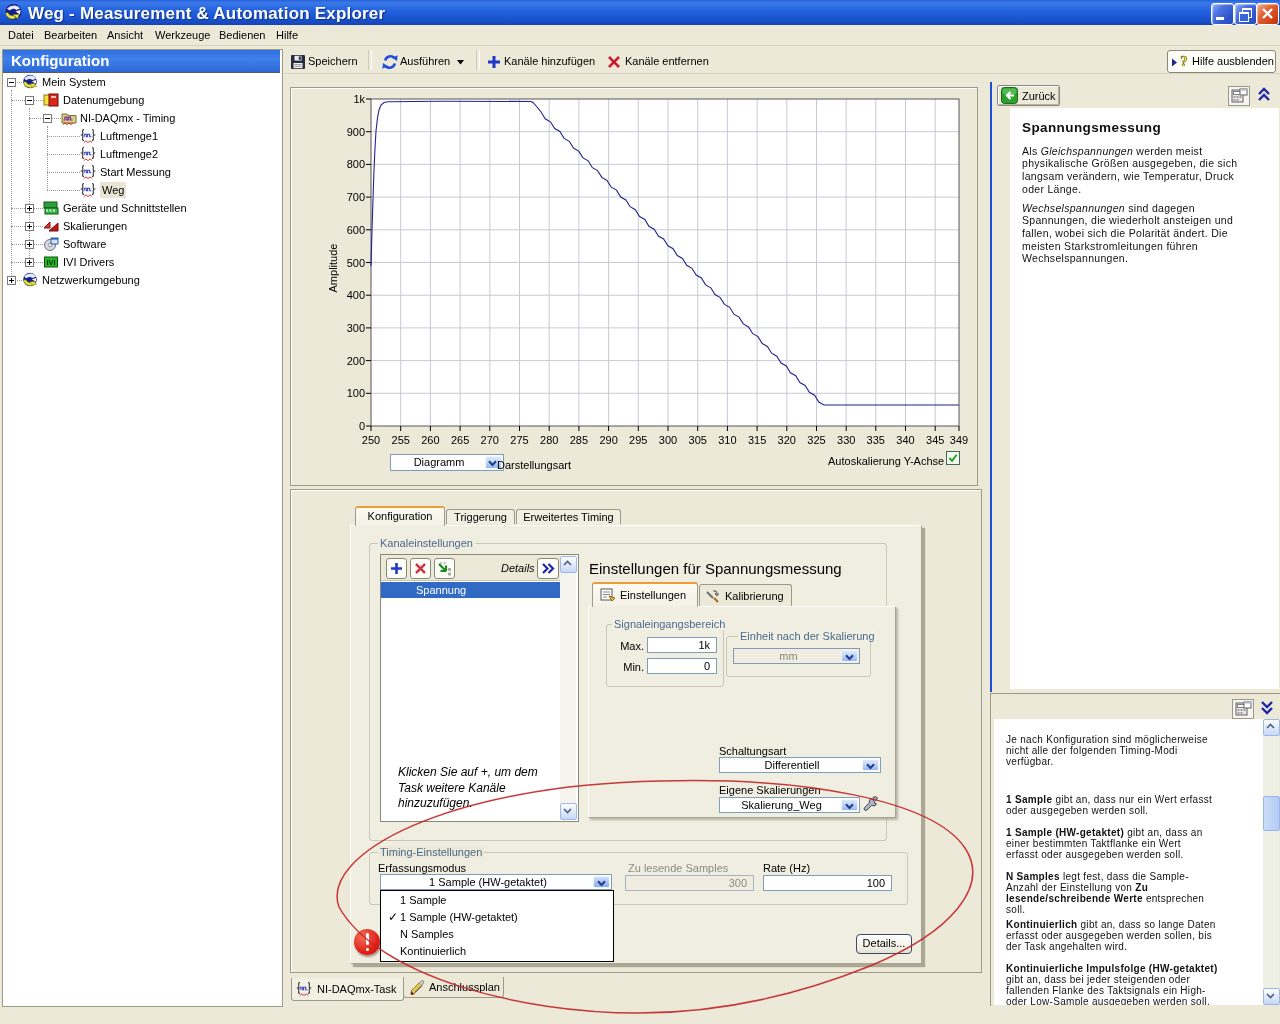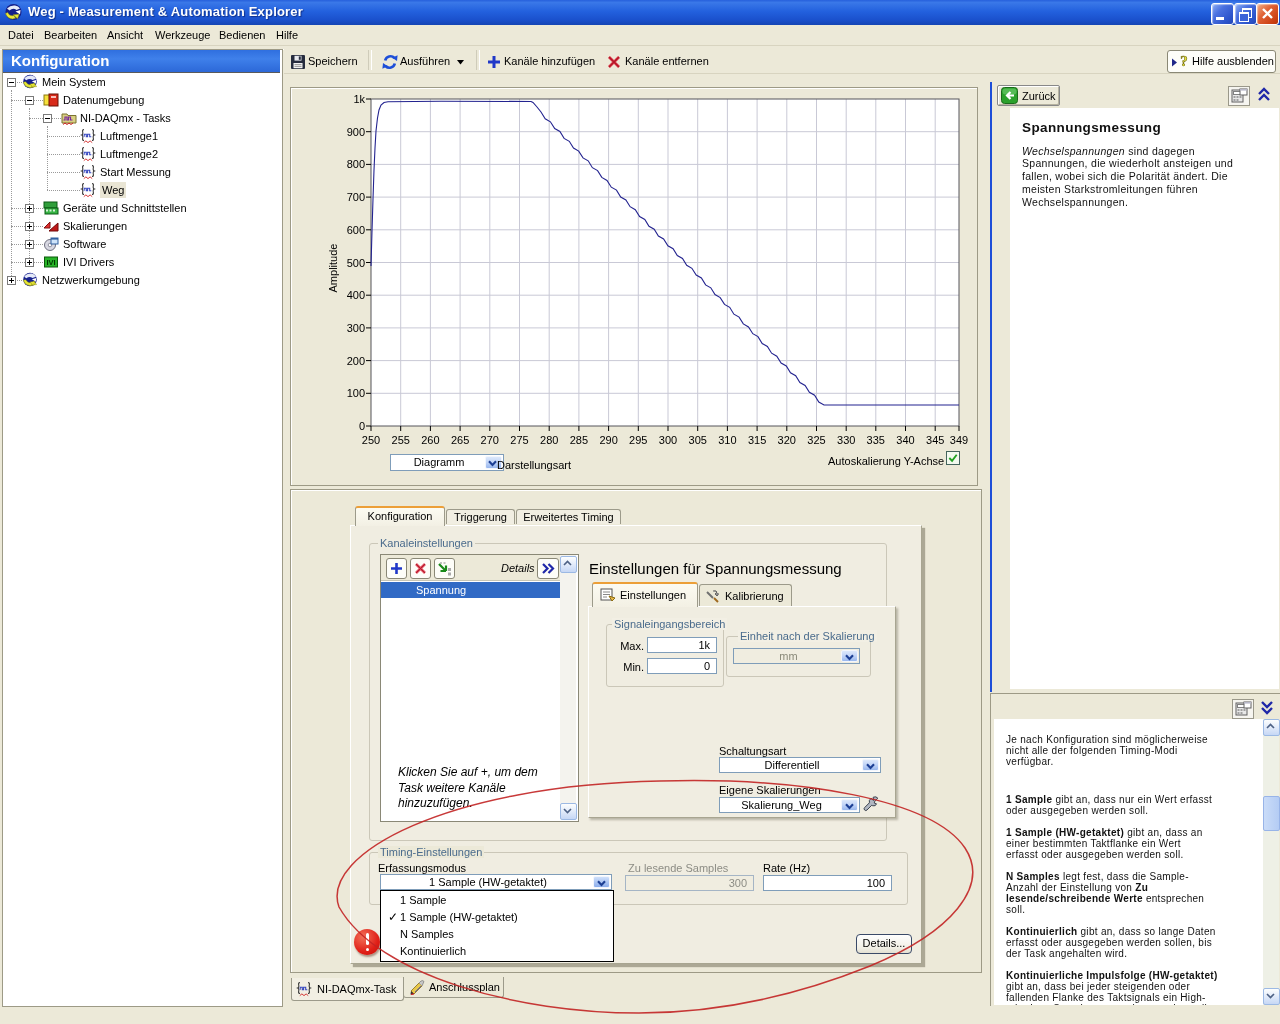--- a/index.html
+++ b/index.html
@@ -2,21 +2,21 @@
 <html><head>
 <meta charset="utf-8">
 <style>
 html,body{margin:0;padding:0;}
 body{width:1280px;height:1024px;overflow:hidden;background:#ece9d8;
  font-family:"Liberation Sans",sans-serif;font-size:11px;color:#000;position:relative;}
 .abs{position:absolute;}
 
 #titlebar{position:absolute;left:0;top:0;width:1280px;height:25px;
  background:linear-gradient(180deg,#2660dc 0%,#3a78e8 10%,#2361de 45%,#1a50cc 80%,#1545b4 100%);}
-#titlebar .ttext{position:absolute;left:28px;top:4px;color:#fff;font-size:13px;font-weight:bold;
+#titlebar .ttext{position:absolute;left:28px;top:4px;color:#fff;font-size:17px;font-weight:bold;
  text-shadow:1px 1px 1px #10308a; letter-spacing:0.2px;}
 .capbtn{position:absolute;top:3px;width:21px;height:20px;border:1px solid #fff;border-radius:3px;}
 .capbtn.min,.capbtn.max{background:linear-gradient(135deg,#8fb0f5 0%,#4a71e0 35%,#2d55cc 75%,#2348b8 100%);box-shadow:inset 1px 1px 1px rgba(255,255,255,0.5);}
 .capbtn.close{background:linear-gradient(135deg,#f0b088 0%,#e06236 40%,#cc4114 80%,#b83408 100%);box-shadow:inset 1px 1px 1px rgba(255,255,255,0.45);}
 
 #menubar{position:absolute;left:0;top:25px;width:1280px;height:21px;background:#ece9d8;}
 
 #menusep{position:absolute;left:0;top:45px;width:1280px;height:3px;
  border-top:1px solid #d8d4c0;border-bottom:1px solid #fff;}
 
@@ -187,21 +187,21 @@
 <div class="trow" style="left:60px;top:42px">Datenumgebung</div>
 <div class="doth" style="left:26px;top:68px;width:32px"></div>
 <div class="ebox" style="left:40px;top:64px">
         <i></i>
       </div>
 <svg class="ticon" style="left:58px;top:60px" width="16" height="16" viewBox="0 0 16 16">
         <path d="M1 4 L6 4 L7 5.5 L15 5.5 L15 13 L1 13 Z" fill="#d8cf82" stroke="#7a7230"></path>
         <path d="M2.5 10 l1.5 0 0-3 2 0 0 3 1.5 0 0-3 2 0 0 3 2 0" fill="none" stroke="#7a2a9a" stroke-width="1.2"></path>
         <path d="M2 14.5 l2-1.5 2 1.5 2-1.5 2 1.5 2-1.5" fill="none" stroke="#d02020" stroke-width="1"></path>
       </svg>
-<div class="trow" style="left:77px;top:60px">NI-DAQmx - Tasks</div>
+<div class="trow" style="left:77px;top:60px">NI-DAQmx - Timing</div>
 <div class="doth" style="left:44px;top:86px;width:33px"></div>
 <svg class="ticon" style="left:77px;top:78px" width="16" height="16" viewBox="0 0 16 16">
         <path d="M4 1.5 Q2.2 1.5 2.7 4 Q3.2 6.5 1.7 7 Q3.2 7.5 2.7 10 Q2.2 12.5 4 12.5" fill="none" stroke="#383838" stroke-width="1.1"></path>
         <path d="M12 1.5 Q13.8 1.5 13.3 4 Q12.8 6.5 14.3 7 Q12.8 7.5 13.3 10 Q13.8 12.5 12 12.5" fill="none" stroke="#383838" stroke-width="1.1"></path>
         <path d="M4.2 8.8 l0-2.6 2.1 0 0 2.6 1.3 0 0-2.6 2.1 0 0 2.6 1.6 0" fill="none" stroke="#3848c0" stroke-width="1.1"></path>
         <path d="M3.8 14.6 l2.1-1.7 2.1 1.7 2.1-1.7 2.1 1.7" fill="none" stroke="#d02020" stroke-width="0.9"></path>
       </svg>
 <div class="trow" style="left:97px;top:78px">Luftmenge1</div>
 <div class="doth" style="left:44px;top:104px;width:33px"></div>
 <svg class="ticon" style="left:77px;top:96px" width="16" height="16" viewBox="0 0 16 16">
@@ -607,20 +607,21 @@
           <path d="M3.5 8 L6.5 5 L9.5 8" fill="none" stroke="#b8b8ae" stroke-width="1.5"></path>
         </svg></div>
   <div class="abs" style="left:0;top:565px;width:13px;height:14px;background:#f6f5ee;border:1px solid #d8d7cc;border-radius:2px"><svg width="13" height="13" viewBox="0 0 13 13">
           <path d="M3.5 5 L6.5 8 L9.5 5" fill="none" stroke="#b8b8ae" stroke-width="1.5"></path>
         </svg></div>
 </div>
 
  <div class="content">
   <div class="helptext" style="position:absolute;left:12px;top:14px;width:258px">
    <div style="font-size:13.5px;font-weight:bold;letter-spacing:0.4px;margin-bottom:10px">Spannungsmessung</div>
+   <p>Als <i>Gleichspannungen</i> werden meist<br>physikalische Größen ausgegeben, die sich<br>langsam verändern, wie Temperatur, Druck<br>oder Länge.</p>
    <p><i>Wechselspannungen</i> sind dagegen<br>Spannungen, die wiederholt ansteigen und<br>fallen, wobei sich die Polarität ändert. Die<br>meisten Starkstromleitungen führen<br>Wechselspannungen.</p>
   </div>
  </div>
 </div>
 <div id="help2">
  <div class="paneicon" style="left:241px;top:5px;border:1px solid #9a988a;background:#f6f5f0">
   <svg width="20" height="18" viewBox="0 0 20 18">
         <rect x="3" y="3" width="11" height="12" fill="#e8e8e8" stroke="#606060"></rect>
         <rect x="4.5" y="4.5" width="8" height="3" fill="#fff" stroke="#808080"></rect>
         <rect x="4.5" y="9" width="2" height="2" fill="#a0a0a0"></rect>
@@ -645,18 +646,18 @@
    <div class="abs" style="left:0;top:269px;width:15px;height:15px;background:linear-gradient(180deg,#fdfefe,#c6d7f5);border:1px solid #9cb9e4;border-radius:2px"><svg width="13" height="13" viewBox="0 0 13 13">
           <path d="M3 5 L6.5 8.5 L10 5" fill="none" stroke="#4d6185" stroke-width="1.6"></path>
         </svg></div>
  </div>
 
  <div class="content">
   <div class="helptext" style="position:absolute;left:12px;top:15px;width:250px;line-height:11px;font-size:10px;">
    <p style="margin-bottom:27px">Je nach Konfiguration sind möglicherweise<br>nicht alle der folgenden Timing-Modi<br>verfügbar.</p>
    <p style="margin-bottom:11px"><b>1 Sample</b> gibt an, dass nur ein Wert erfasst<br>oder ausgegeben werden soll.</p>
    <p style="margin-bottom:11px"><b>1 Sample (HW-getaktet)</b> gibt an, dass an<br>einer bestimmten Taktflanke ein Wert<br>erfasst oder ausgegeben werden soll.</p>
-   <p style="margin-bottom:11px"><b>N Samples</b> legt fest, dass die Sample-<br>Anzahl der Einstellung von <b>Zu<br>lesende/schreibende Werte</b> entsprechen<br>soll.</p>
+   <p style="margin-bottom:4px"><b>N Samples</b> legt fest, dass die Sample-<br>Anzahl der Einstellung von <b>Zu<br>lesende/schreibende Werte</b> entsprechen<br>soll.</p>
    <p style="margin-bottom:11px"><b>Kontinuierlich</b> gibt an, dass so lange Daten<br>erfasst oder ausgegeben werden sollen, bis<br>der Task angehalten wird.</p>
    <p style="margin-bottom:11px"><b>Kontinuierliche Impulsfolge (HW-getaktet)</b><br>gibt an, dass bei jeder steigenden oder<br>fallenden Flanke des Taktsignals ein High-<br>oder Low-Sample ausgegeben werden soll.</p>
   </div>
  </div>
 </div>
 
 </body></html>

